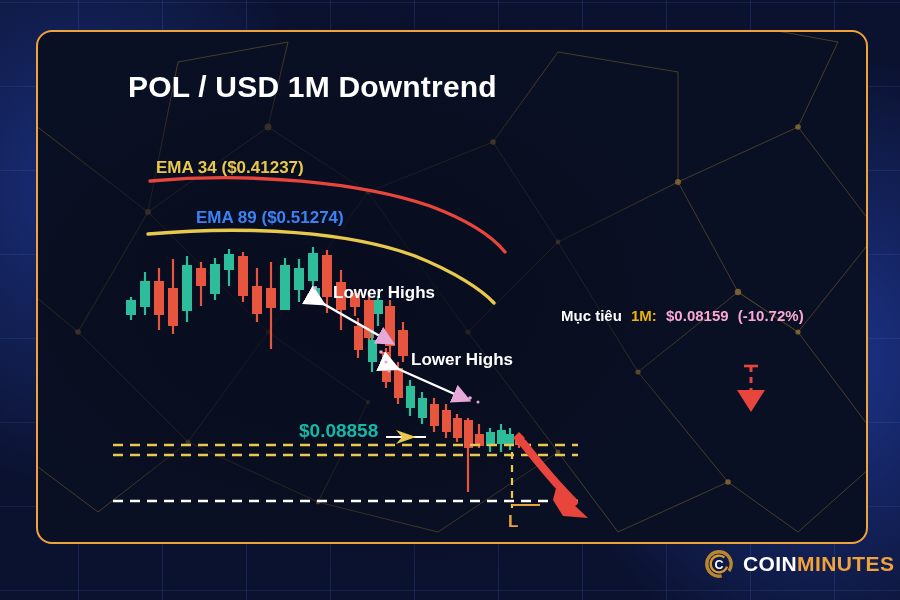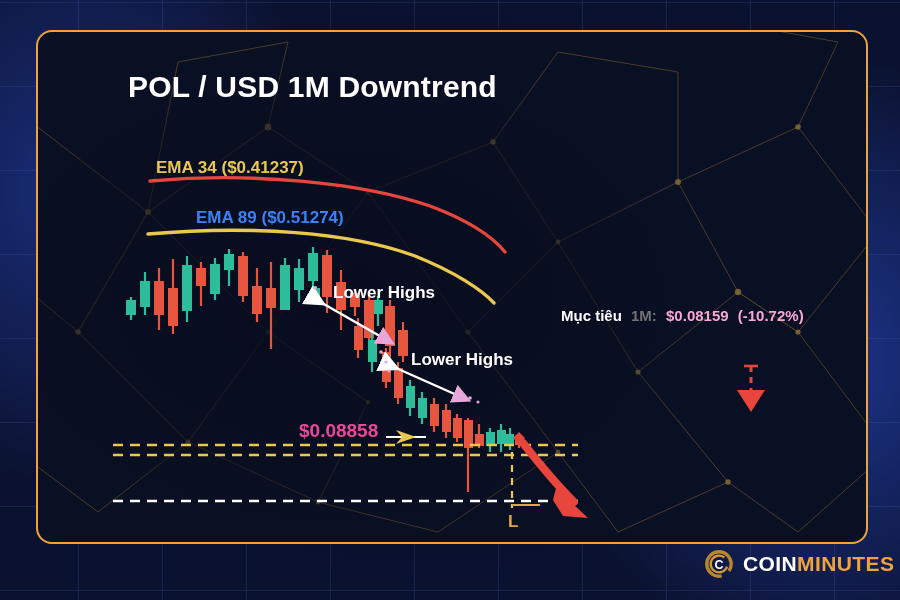--- a/index.html
+++ b/index.html
@@ -65,32 +65,32 @@
   .lh1{
     position:absolute;left:333px;top:283px;
     font-size:17px;font-weight:bold;color:#ffffff;white-space:nowrap;
   }
   .lh2{
     position:absolute;left:411px;top:350px;
     font-size:17px;font-weight:bold;color:#ffffff;white-space:nowrap;
   }
   .price-top{
     position:absolute;left:299px;top:420px;
-    font-size:19px;font-weight:bold;color:#ec4899;white-space:nowrap;
+    font-size:19px;font-weight:bold;color:#14b8a6;white-space:nowrap;
   }
   .price-range{
     position:absolute;left:299px;top:464px;
     font-size:19px;font-weight:bold;color:#ffffff;white-space:nowrap;
   }
   .target-row{
     position:absolute;left:561px;top:307px;
     font-size:15px;font-weight:bold;white-space:nowrap;
   }
   .target-row .t-white{color:#ffffff;}
-  .target-row .t-cream{color:#737373;}
+  .target-row .t-cream{color:#eab308;}
   .target-row .t-red{color:#f9a8d4;}
   .target2{
     position:absolute;left:681px;top:346px;
     font-size:15px;font-weight:bold;color:#e8453c;white-space:nowrap;
   }
 
   
   .logo{
     position:absolute;left:704px;top:549px;
     display:flex;align-items:center;gap:9px;

